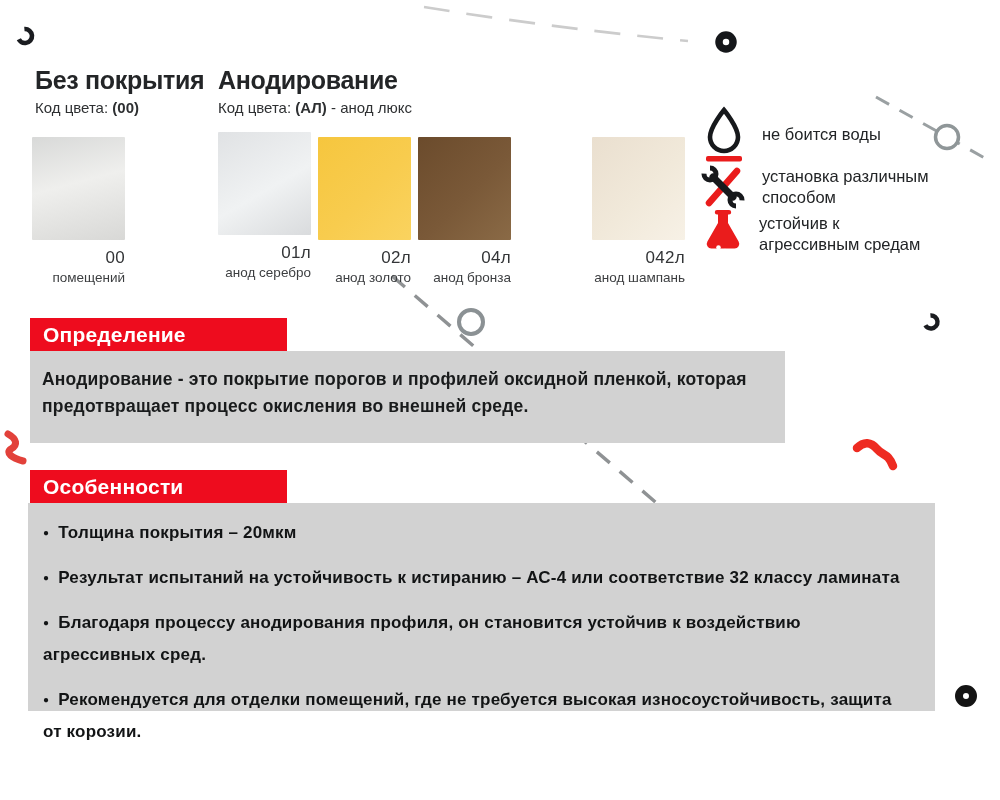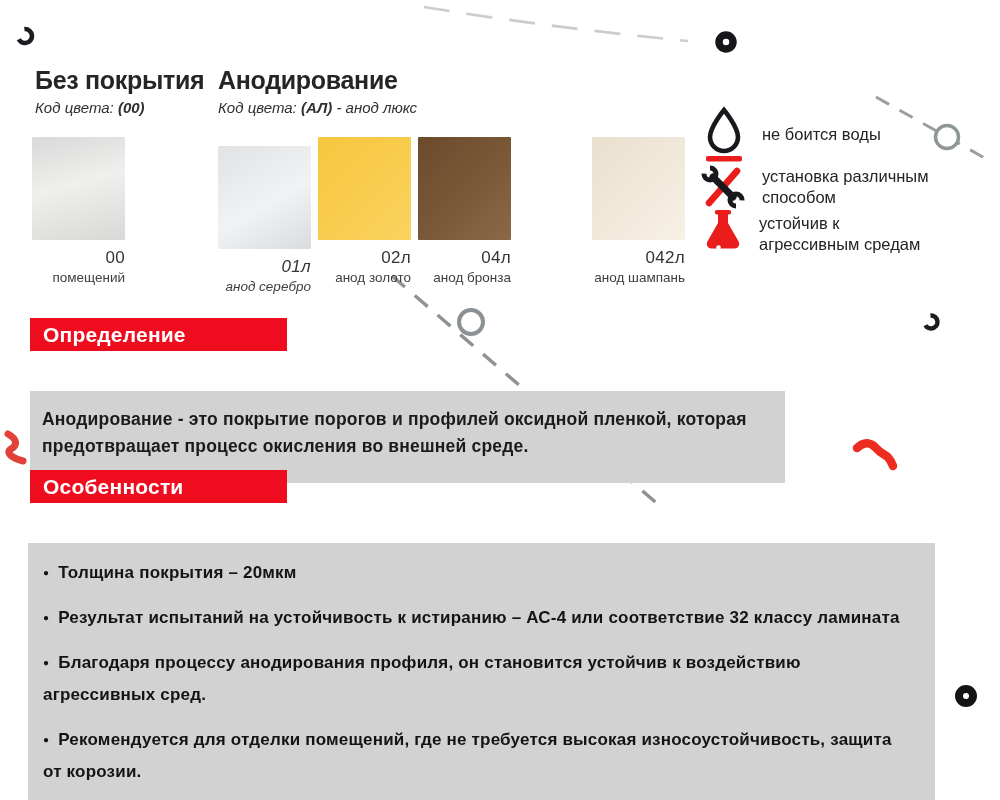--- a/index.html
+++ b/index.html
@@ -8,41 +8,41 @@
     --ink:#232527;
   }
   html,body{margin:0;padding:0;background:#ffffff;}
   body{font-family:"Liberation Sans", sans-serif;}
   .canvas{position:relative;width:1000px;height:800px;background:#fff;overflow:hidden;}
   .deco{position:absolute;inset:0;z-index:0;pointer-events:none;}
   .layer{position:absolute;z-index:1;}
 
   
   .h1{position:absolute;font-size:25px;font-weight:700;color:var(--ink);letter-spacing:-0.3px;white-space:nowrap;}
-  .codeline{position:absolute;font-size:15px;color:#2e3032;white-space:nowrap;font-style:italic;}
+  .codeline{position:absolute;font-size:15px;color:#2e3032;white-space:nowrap;}
   .codeline b{font-weight:700;}
 
   
   .swatch-cell{position:absolute;width:93px;text-align:right;}
   .swatch{width:93px;height:103px;border-radius:1px;}
   .sw-code{margin-top:8px;font-size:17px;color:#333537;letter-spacing:0.3px;}
   .sw-name{margin-top:2px;font-size:13.5px;color:#3c3e40;white-space:nowrap;}
 
   
   .feat-row{position:absolute;display:flex;align-items:center;}
   .feat-icon{flex:0 0 auto;}
   .feat-label{margin-left:16px;font-size:16.5px;line-height:21px;color:#222426;width:178px;}
 
   
   .bar{position:absolute;left:30px;width:257px;height:33px;background:var(--accent);
        color:#fff;font-size:21px;font-weight:700;line-height:33px;padding-left:13px;box-sizing:border-box;letter-spacing:0.2px;}
-  .panel{position:absolute;background:var(--panel);box-sizing:border-box;margin-top:40px;}
+  .panel{position:absolute;background:var(--panel);box-sizing:border-box;}
   .panel-def{left:30px;top:351px;width:755px;height:92px;padding:15px 30px 0 12px;
              font-size:17.5px;line-height:27px;font-weight:600;color:#191b1c;letter-spacing:0.2px;}
-  .panel-feat{left:28px;top:503px;width:907px;height:271px;padding:14px 20px 0 15px;
+  .panel-feat{left:28px;top:503px;width:907px;height:208px;padding:14px 20px 0 15px;
               font-size:17px;line-height:32px;color:#121415;}
   .bullet{margin-bottom:13px;font-weight:600;letter-spacing:0.2px;}
   .bullet::before{content:"\25CF";font-size:10px;vertical-align:2px;margin-right:9px;}
 </style>
 </head>
 <body>
 
 <div class="canvas">
 
   <svg class="deco" viewBox="0 0 1000 800" aria-hidden="true">
@@ -67,21 +67,21 @@
   <div class="h1 layer" style="left:218px;top:66px;">Анодирование</div>
   <div class="codeline layer" style="left:218px;top:99px;">
     <span>Код цвета: </span><b>(АЛ)</b><span> - анод люкс</span>
   </div>
 
   <div class="swatch-cell layer" style="left:32px;top:137px;">
     <div class="swatch" style="background: linear-gradient(165deg, rgb(216, 217, 216), rgb(239, 239, 237) 45%, rgb(216, 216, 214));"></div>
     <div class="sw-code">00</div>
     <div class="sw-name">помещений</div>
   </div>
-  <div class="swatch-cell layer" style="left:218px;top:146px;font-style:italic;">
+  <div class="swatch-cell layer" style="left:218px;top:132px;">
     <div class="swatch" style="background: linear-gradient(150deg, rgb(224, 226, 228), rgb(240, 242, 243) 55%, rgb(217, 219, 221));"></div>
     <div class="sw-code">01л</div>
     <div class="sw-name">анод серебро</div>
   </div>
   <div class="swatch-cell layer" style="left:318px;top:137px;">
     <div class="swatch" style="background: linear-gradient(135deg, rgb(246, 198, 62), rgb(248, 204, 78) 55%, rgb(250, 211, 95));"></div>
     <div class="sw-code">02л</div>
     <div class="sw-name">анод золото</div>
   </div>
   <div class="swatch-cell layer" style="left:418px;top:137px;">

